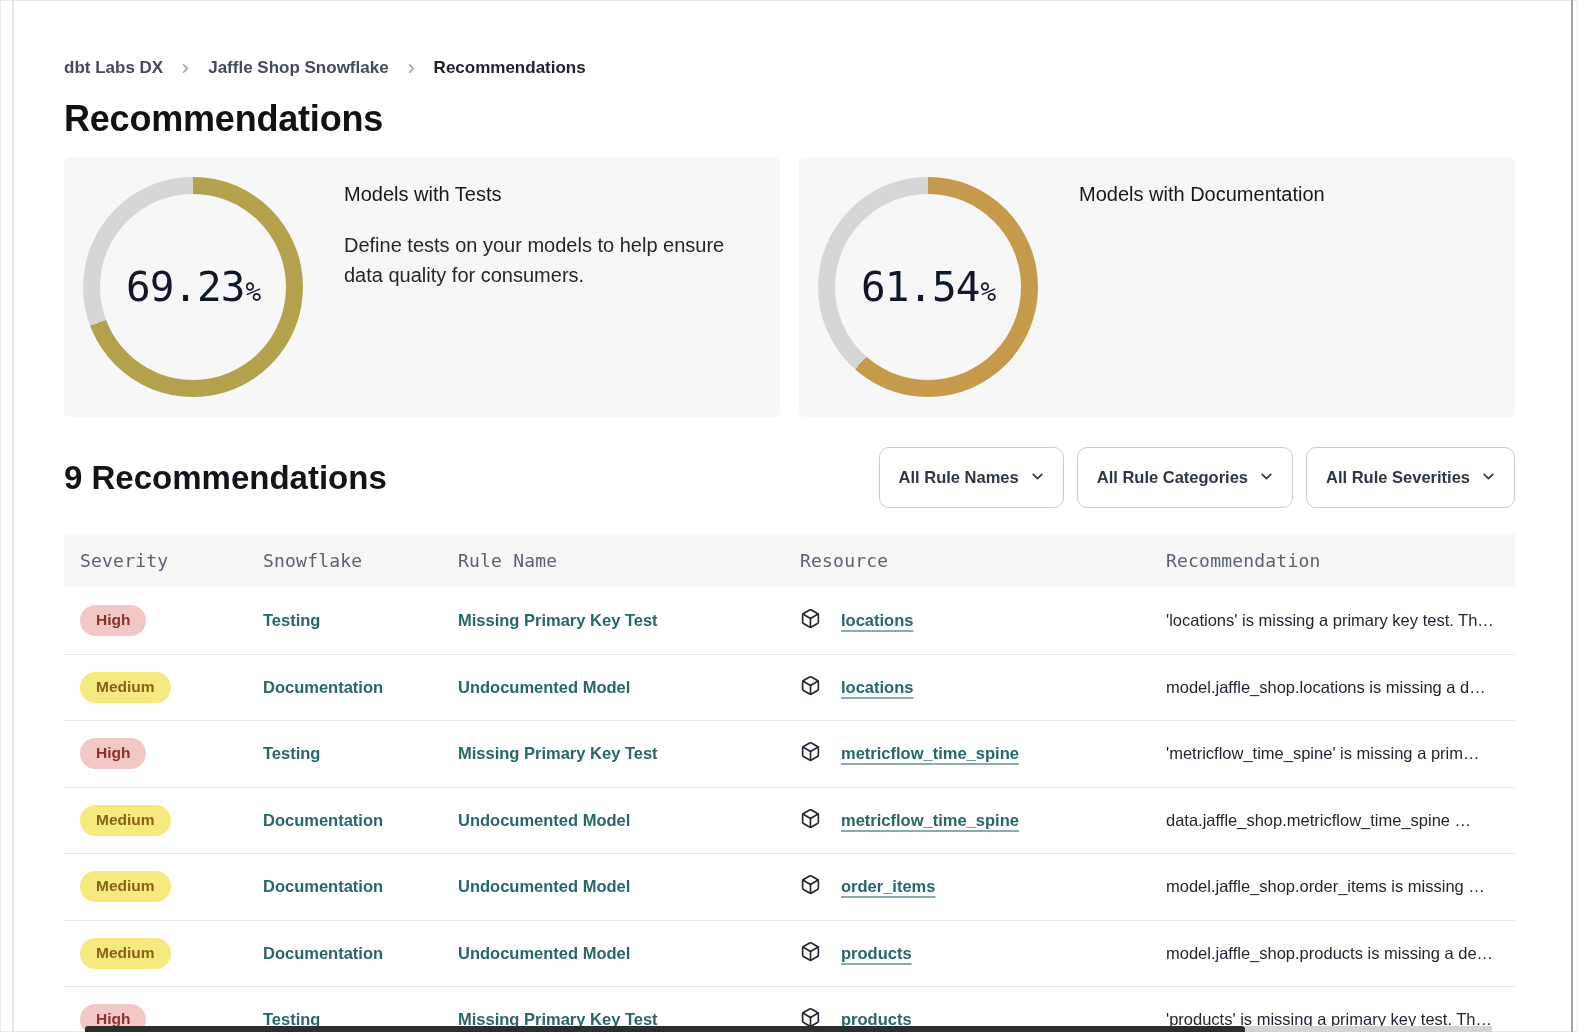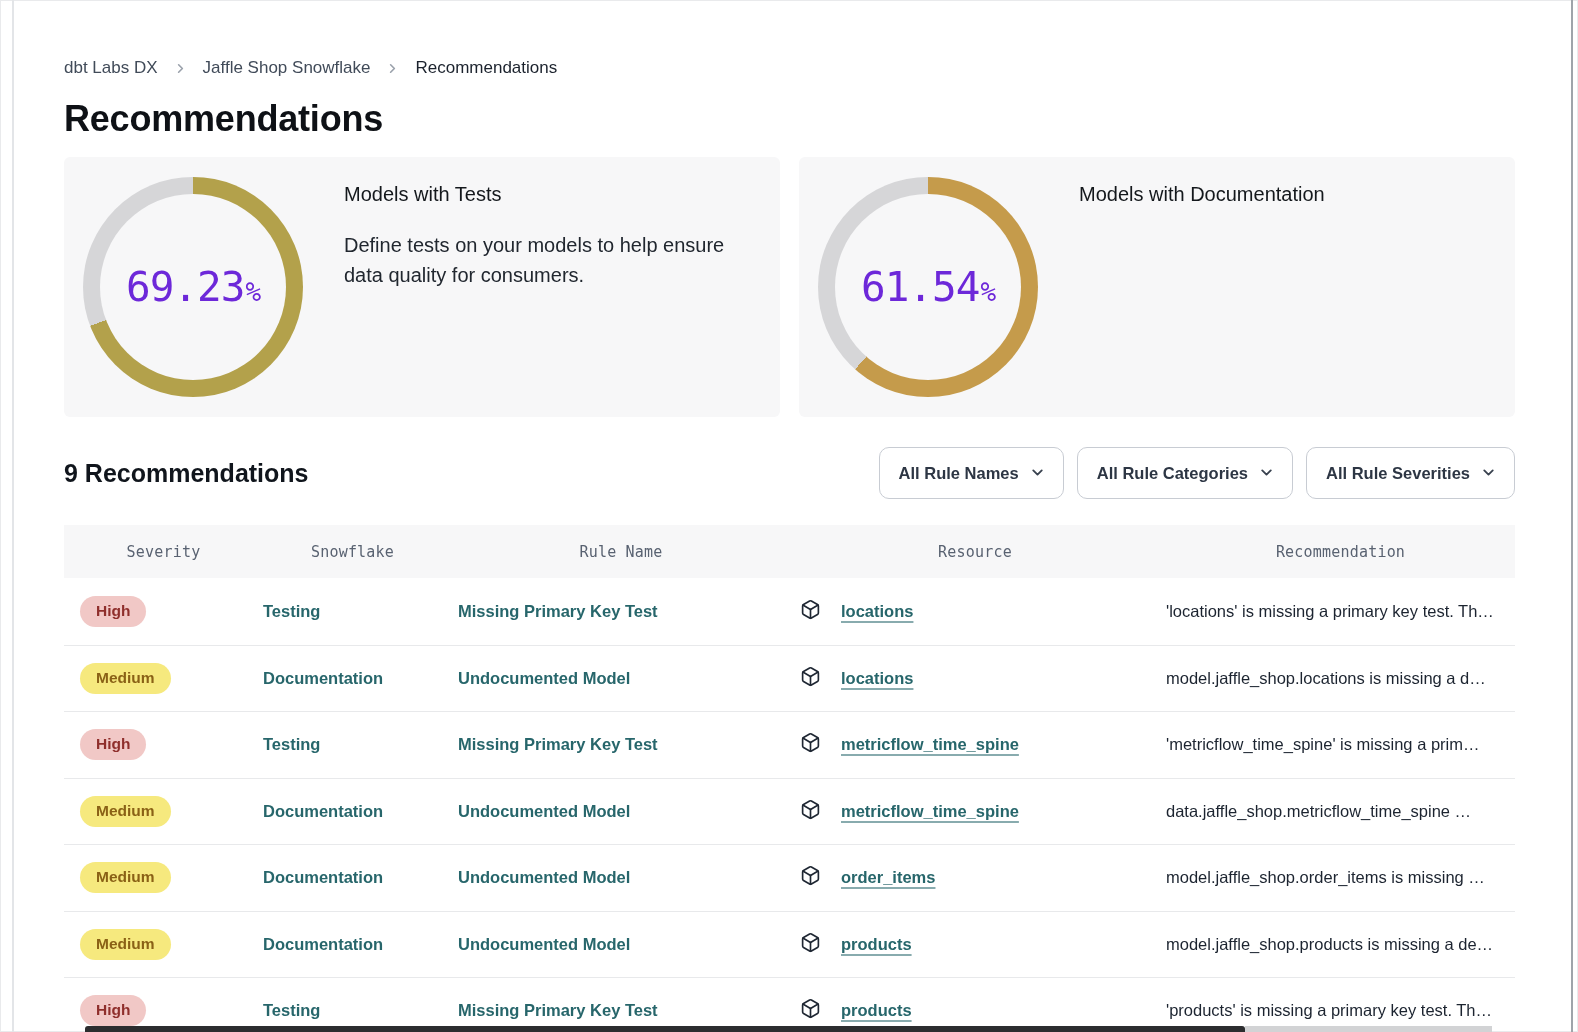--- a/index.html
+++ b/index.html
@@ -18,21 +18,21 @@
     position: absolute; right: 5px; top: 0; bottom: 0; width: 2px;
     background: #9fa4aa;
   }
   .content {
     position: absolute; left: 64px; right: 63px; top: 0; bottom: 0;
   }
   
   .breadcrumb {
     margin-top: 58px;
     display: flex; align-items: center; gap: 15px;
-    font-size: 17px; font-weight: 400; color: #414b59;
+    font-size: 17px; font-weight: 700; color: #414b59;
   }
   .crumb { cursor: pointer; }
   .crumb.current { color: #1b222d; }
   .crumb-sep { display: flex; align-items: center; color: #9aa1ab; }
   
   .page-title {
     margin-top: 20px;
     font-size: 36px; font-weight: 600; color: #0e1116;
     letter-spacing: -0.2px;
   }
@@ -46,56 +46,56 @@
     width: 220px; height: 220px; border-radius: 50%;
     flex: 0 0 220px;
     display: flex; align-items: center; justify-content: center;
   }
   .donut-hole {
     width: 186px; height: 186px; border-radius: 50%; background: #f7f7f8;
     display: flex; align-items: center; justify-content: center;
   }
   .donut-label {
     font-family: "DejaVu Sans Mono", monospace;
-    font-size: 41px; color: #6d28d9; letter-spacing: -1px;
+    font-size: 41px; color: #0f172a; letter-spacing: -1px;
     display: flex; align-items: baseline;
   }
   .donut-label .pct-sign { font-size: 26px; margin-left: 1px; }
   .stat-text { padding-top: 6px; }
   .stat-title { font-size: 20px; font-weight: 400; color: #14181c; }
   .stat-desc {
     margin-top: 24px; font-size: 20px; line-height: 1.5; color: #21272f;
   }
   .stat-card:nth-child(1) .stat-desc { max-width: 462px; }
   .stat-card:nth-child(2) .stat-desc { max-width: 372px; }
   
   .list-header {
     margin-top: 30px; display: flex; align-items: center; justify-content: space-between;
   }
-  .list-title { font-size: 25px; font-weight: 700; color: #10151c; }
+  .list-title { font-size: 33px; font-weight: 700; color: #10151c; }
   .filters { display: flex; gap: 13px; }
   .filter-btn {
-    height: 52px; padding: 0 17px 0 19px; background: #ffffff;
+    height: 61px; padding: 0 17px 0 19px; background: #ffffff;
     border: 1px solid #c8ccd3; border-radius: 10px;
     display: flex; align-items: center; gap: 10px;
     font-family: "Liberation Sans", sans-serif;
     font-size: 16.5px; font-weight: 600; color: #2d3644; cursor: pointer;
   }
   .filter-btn svg { margin-top: 2px; }
   
   .table { margin-top: 26px; }
   .tbl-grid {
     display: grid;
     grid-template-columns: 183px 195px 342px 366px 1fr;
     align-items: center;
   }
   .tbl-head {
     background: #f7f7f8; height: 53px;
     font-family: "DejaVu Sans Mono", monospace;
-    font-size: 15px; color: #596271; letter-spacing: 0.2px; text-align: center;
+    font-size: 18px; color: #596271; letter-spacing: 0.2px;
   }
   .cell { padding-left: 16px; overflow: hidden; white-space: nowrap; }
   .row { height: 66.5px; }
   .row + .row { border-top: 1px solid #e8e9eb; }
   .badge {
     display: inline-block; padding: 6px 16px 7px; border-radius: 999px;
     font-size: 15.5px; font-weight: 700;
   }
   .tbl-link {
     color: #27666b; font-weight: 600; font-size: 16.5px;

